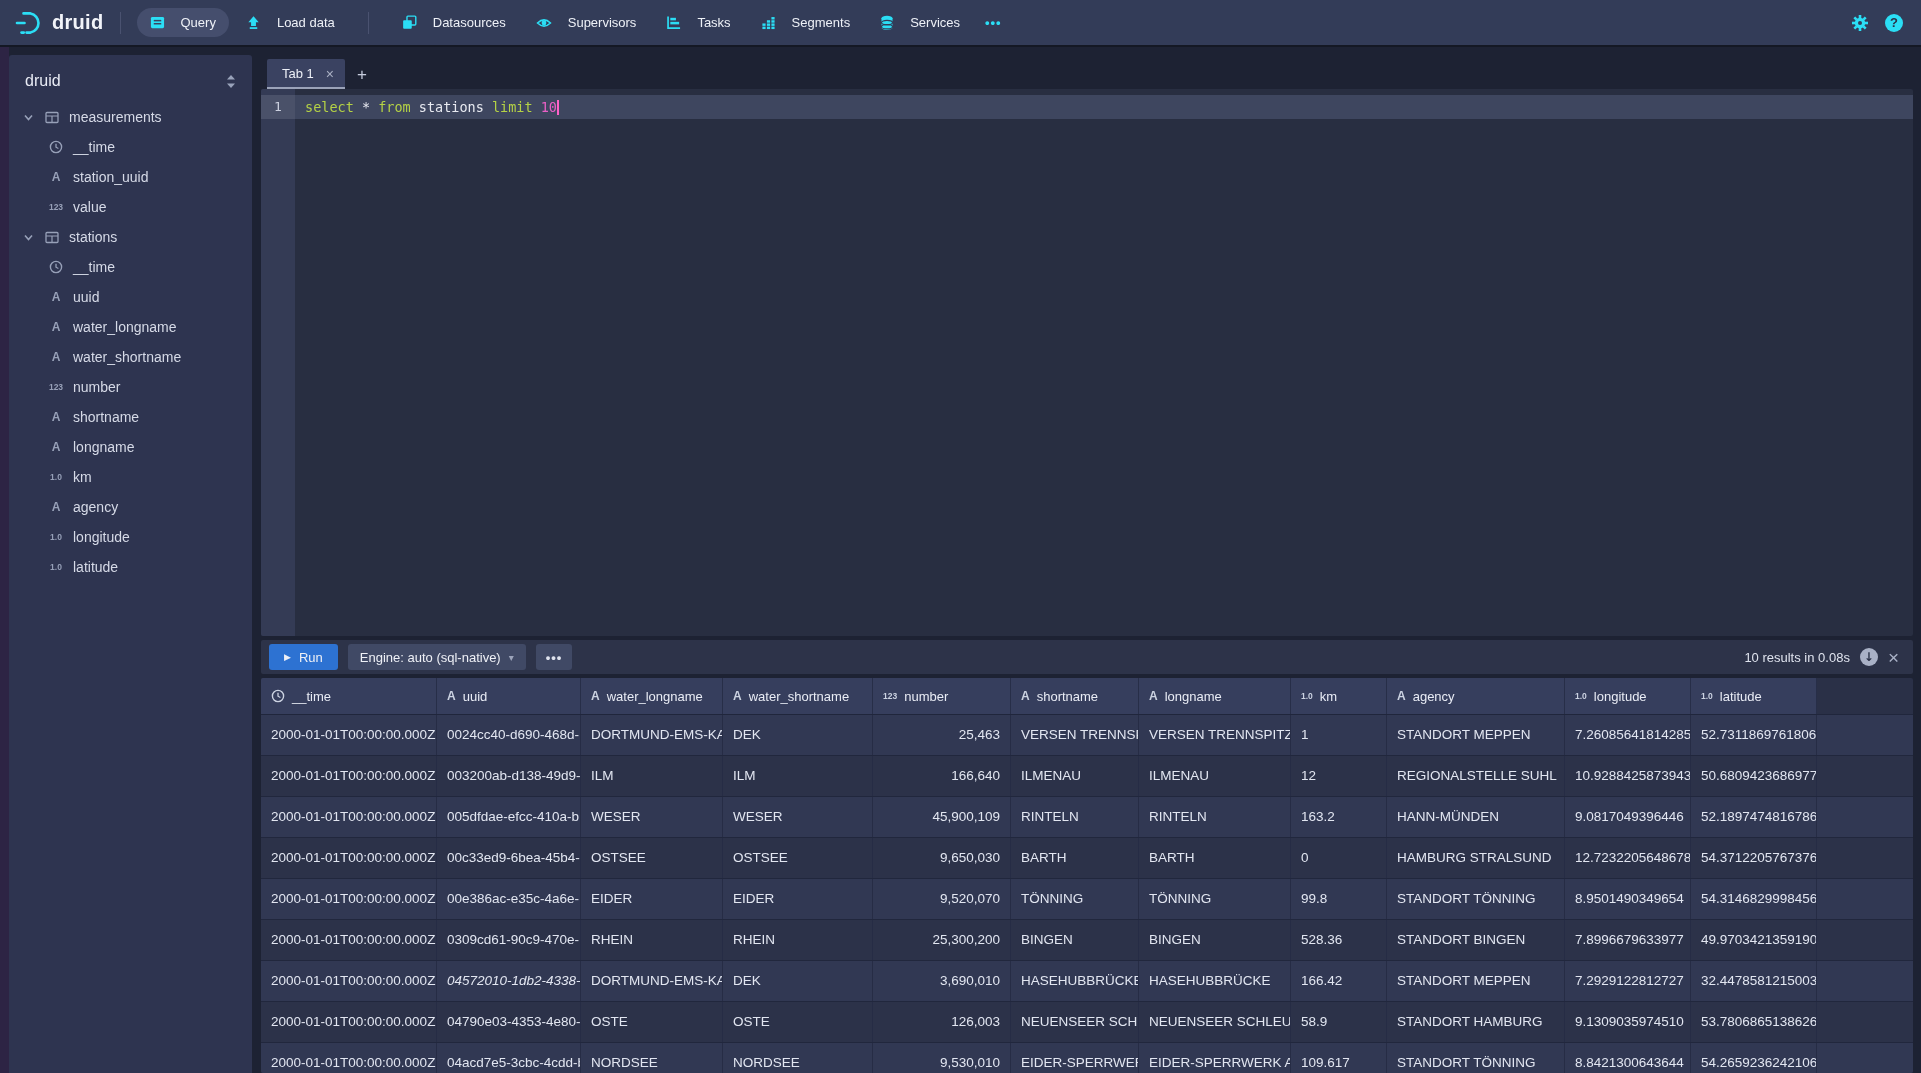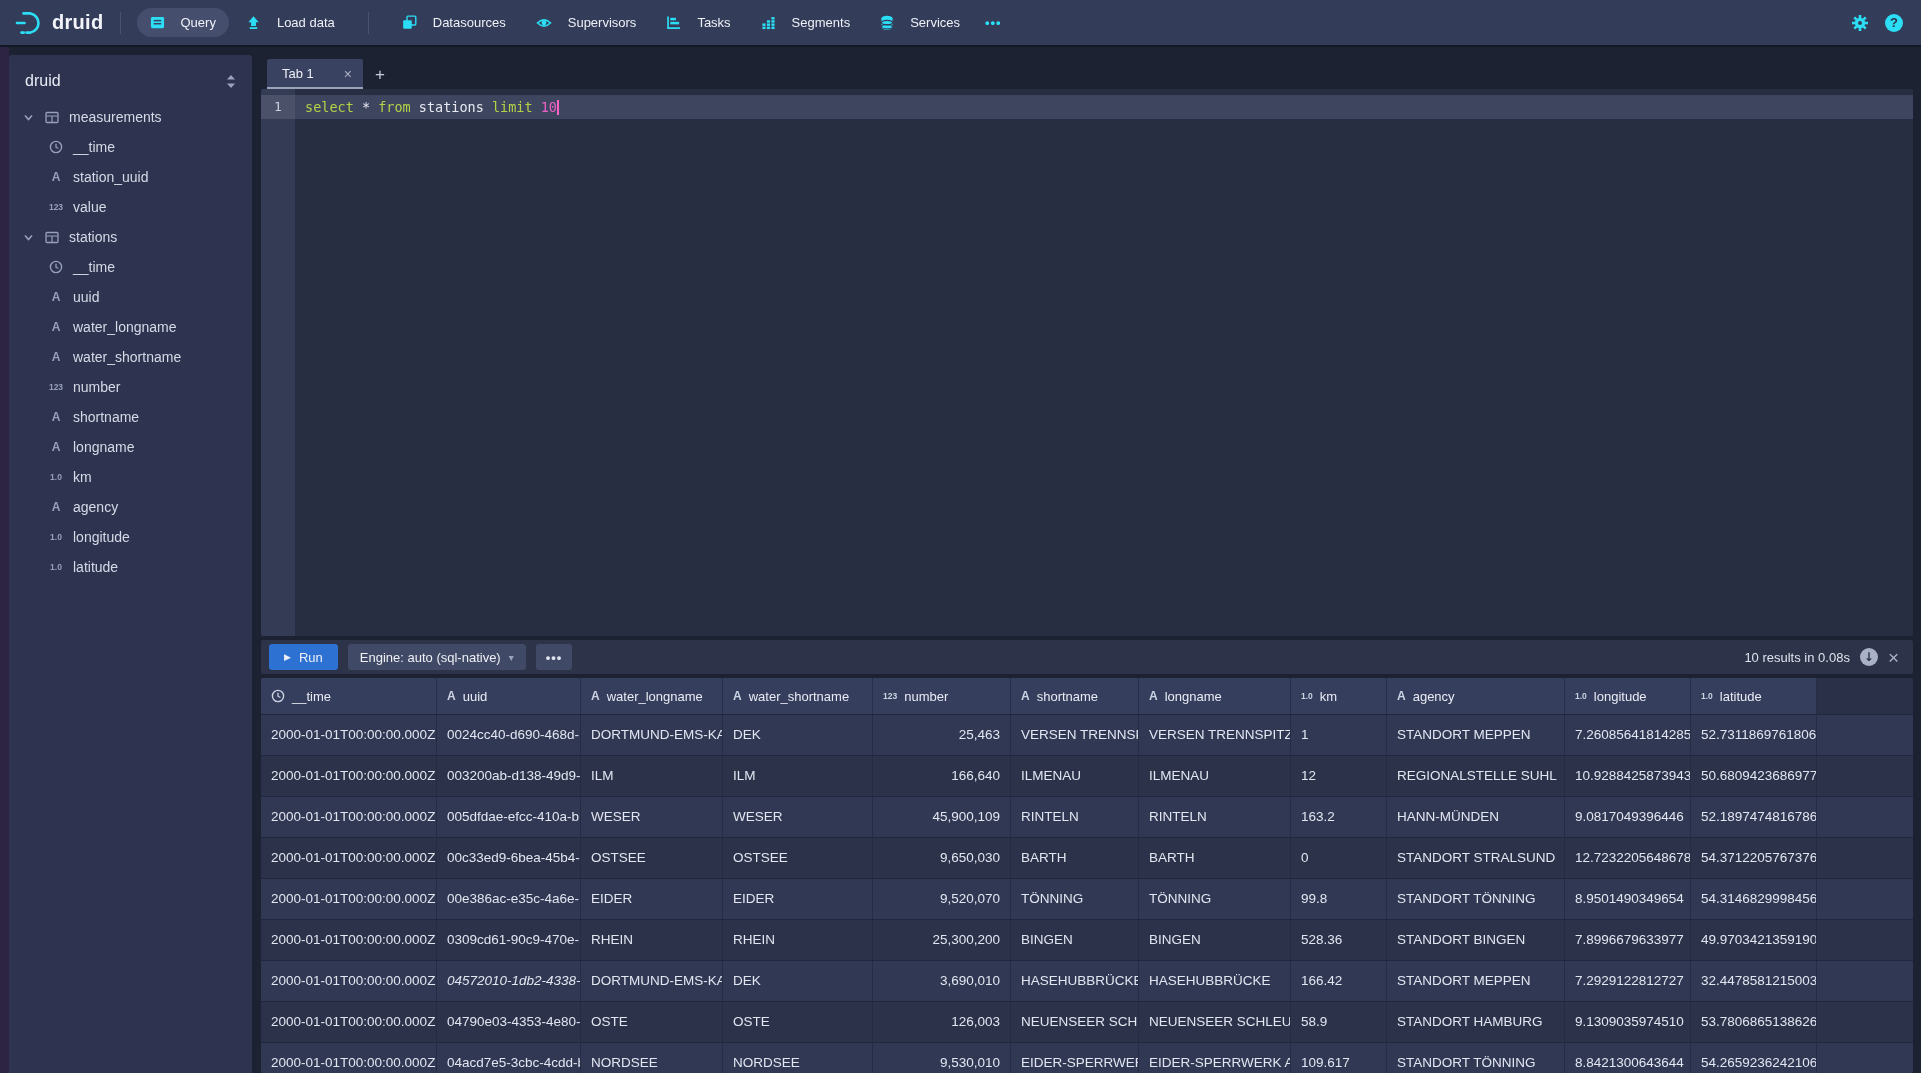--- a/index.html
+++ b/index.html
@@ -55,21 +55,21 @@
   .tree-item .icon{color:#97a0b8;width:18px;flex:none;}
   .tree-item.group{padding-left:13px;}
   .tree-item.group .chev{width:13px;flex:none;color:#97a0b8;}
   .tree-item.child{padding-left:38px;}
 
   
   .main{position:absolute;left:261px;top:55px;right:8px;bottom:0;}
 
   .tabbar{height:34px;display:flex;align-items:flex-end;}
   .tab{
-    margin-left:6px;display:flex;align-items:center;gap:30px;background:#3a4261;
+    margin-left:6px;display:flex;align-items:center;gap:12px;background:#3a4261;
     border-bottom:2px solid #9ba3b9;border-radius:2px 2px 0 0;
     padding:7px 11px 6px 15px;font-size:13px;color:#eceff6;cursor:pointer;
   }
   .tab-close{color:#aab1c4;font-size:14px;line-height:1;cursor:pointer;}
   .add-tab{margin-left:12px;margin-bottom:6px;color:#c7cdde;font-size:17px;line-height:1;cursor:pointer;}
 
   .editor{
     position:absolute;top:34px;left:0;right:0;height:547px;background:#282e41;
     border-radius:2px;overflow:hidden;cursor:text;
   }
@@ -534,21 +534,21 @@
         </div>
         <div class="tr">
           <div class="td" style="width: 176px;">2000-01-01T00:00:00.000Z</div>
           <div class="td" style="width: 144px;">00c33ed9-6bea-45b4-</div>
           <div class="td" style="width: 142px;">OSTSEE</div>
           <div class="td" style="width: 150px;">OSTSEE</div>
           <div class="td right" style="width: 138px;">9,650,030</div>
           <div class="td" style="width: 128px;">BARTH</div>
           <div class="td" style="width: 152px;">BARTH</div>
           <div class="td" style="width: 96px;">0</div>
-          <div class="td" style="width: 178px;">STANDORT STRALSUND</div>
+          <div class="td" style="width: 178px;">HAMBURG STRALSUND</div>
           <div class="td" style="width: 126px;">12.7232205648678</div>
           <div class="td" style="width: 126px;">54.3712205767376</div>
         </div>
         <div class="tr">
           <div class="td" style="width: 176px;">2000-01-01T00:00:00.000Z</div>
           <div class="td" style="width: 144px;">00e386ac-e35c-4a6e-</div>
           <div class="td" style="width: 142px;">EIDER</div>
           <div class="td" style="width: 150px;">EIDER</div>
           <div class="td right" style="width: 138px;">9,520,070</div>
           <div class="td" style="width: 128px;">TÖNNING</div>

